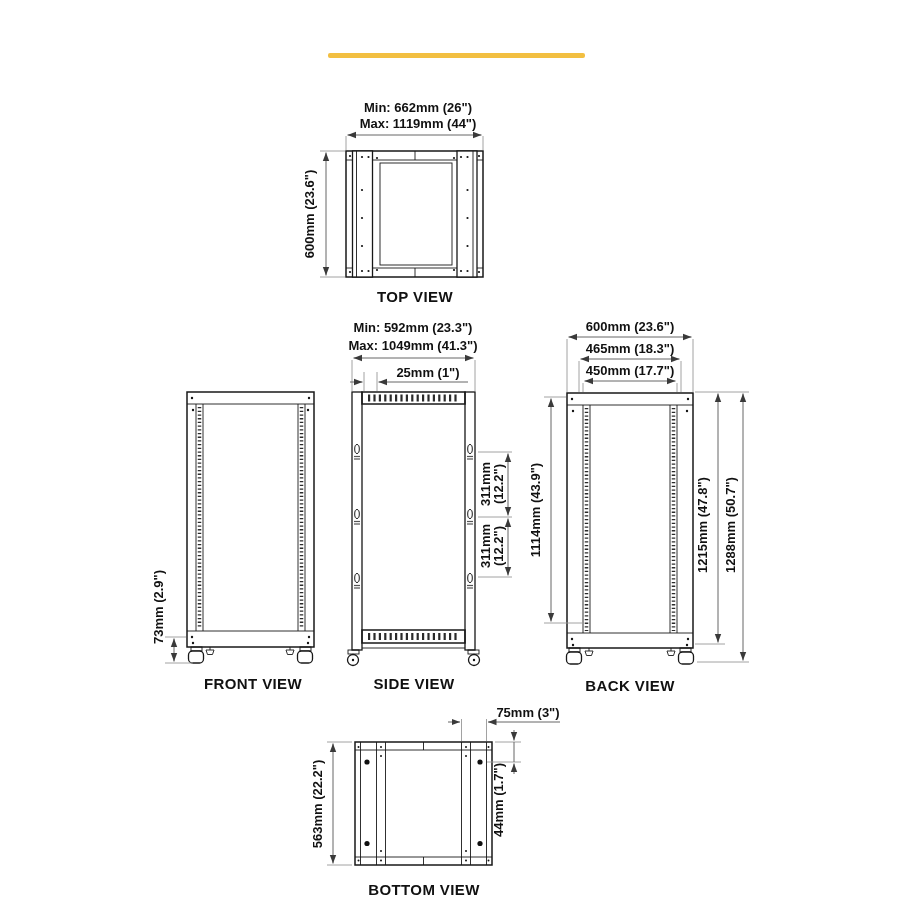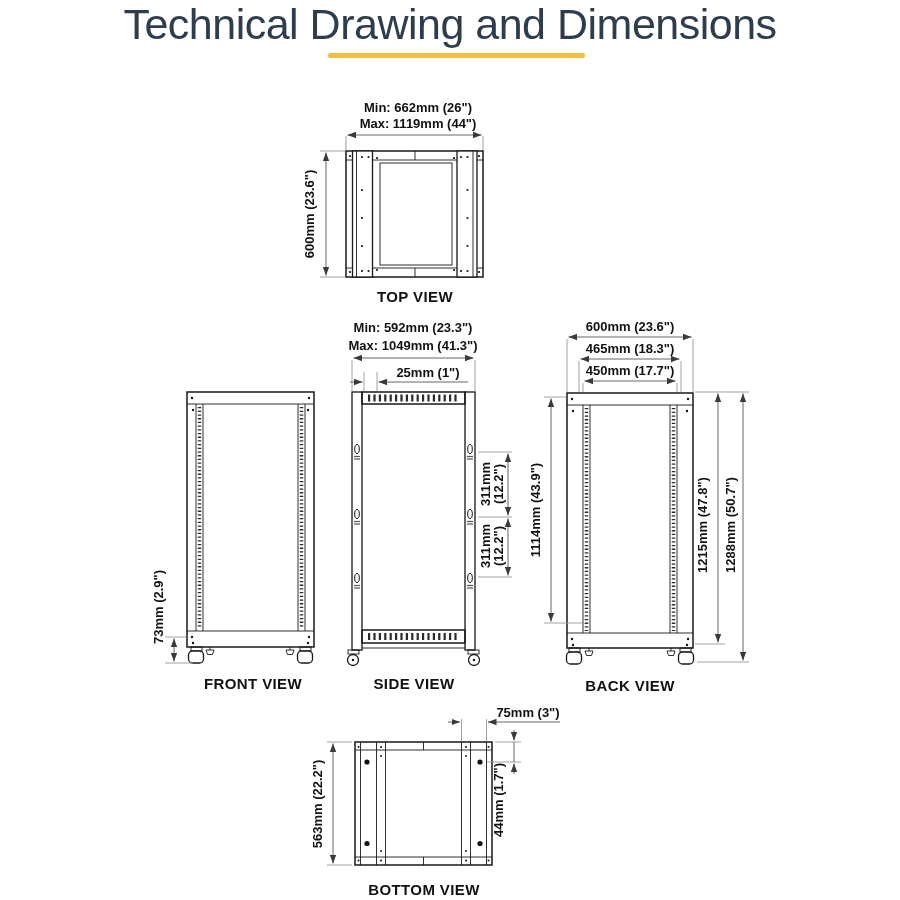--- a/index.html
+++ b/index.html
@@ -31,21 +31,20 @@
   .ext{fill:none;stroke:#979797;stroke-width:0.9;}
   .dim-label{font-size:13px;font-weight:700;fill:#111111;}
   .c{text-anchor:middle;}
   .view-label{font-size:15px;font-weight:700;fill:#111111;text-anchor:middle;letter-spacing:0.4px;}
 </style>
 </head>
 <body>
 
 <div class="stage">
 
-  <h1 class="page-title">Technical Drawing and Dimensions</h1>
   <div class="title-underline"></div>
 
   <svg class="draw" width="900" height="900" viewBox="0 0 900 900">
     <defs>
       <marker id="mE" markerWidth="10" markerHeight="8" refX="8.5" refY="4" orient="auto" markerUnits="userSpaceOnUse">
         <path d="M0,0.8 L8.5,4 L0,7.2 z" fill="#3a3a3a"></path>
       </marker>
       <marker id="mS" markerWidth="10" markerHeight="8" refX="1.5" refY="4" orient="auto" markerUnits="userSpaceOnUse">
         <path d="M10,0.8 L1.5,4 L10,7.2 z" fill="#3a3a3a"></path>
       </marker>

